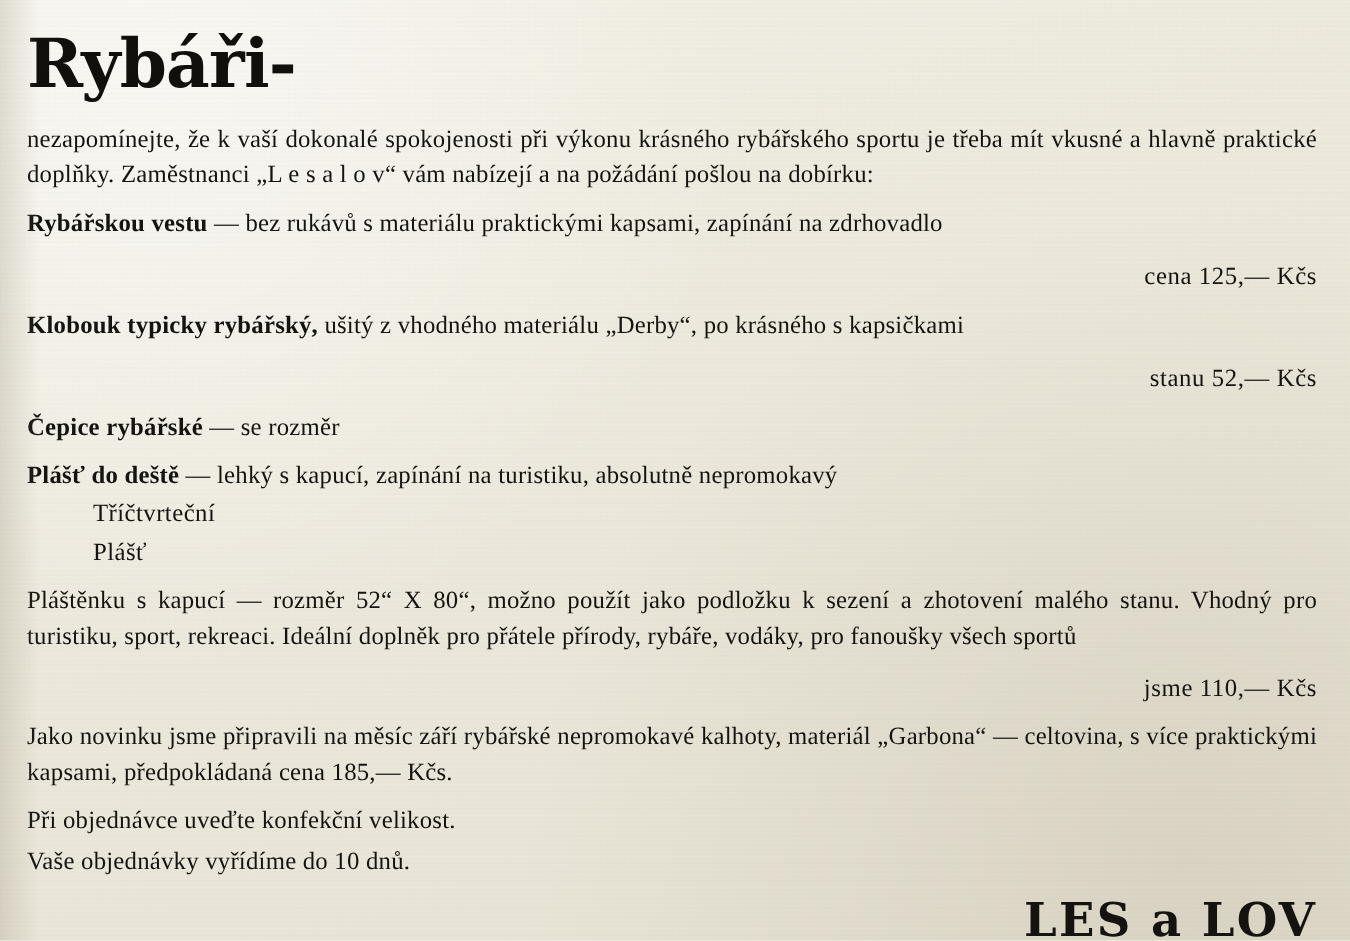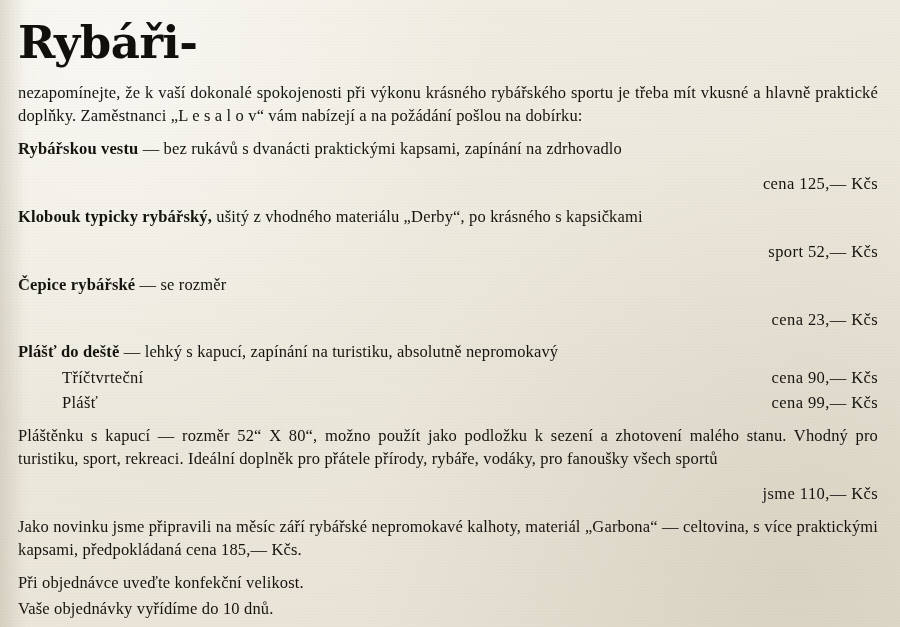--- a/index.html
+++ b/index.html
@@ -127,57 +127,54 @@
 
   <h1 class="headline">Rybáři-</h1>
 
   <div class="body-block">
 
     <p class="para">nezapomínejte, že k vaší dokonalé spokojenosti při výkonu krásného rybářského sportu je třeba mít vkusné a hlavně praktické doplňky. Zaměstnanci „L e s a l o v“ vám nabízejí a na požádání pošlou na dobírku:</p>
 
     <div>
       <div class="item-line">
         <div class="desc">
-          <span class="b">Rybářskou vestu</span><span> — bez rukávů s dvanácti praktickými kapsami, zapínání na zdrhovadlo</span>
+          <span class="b">Rybářskou vestu</span><span> — bez rukávů s materiálu praktickými kapsami, zapínání na zdrhovadlo</span>
         </div>
       </div>
       <div class="price-row">cena 125,— Kčs</div>
     </div>
 
     <div>
       <div class="item-line">
         <div class="desc">
           <span class="b">Klobouk typicky rybářský,</span><span> ušitý z vhodného materiálu „Derby“, po krásného s kapsičkami</span>
         </div>
       </div>
-      <div class="price-row">sport 52,— Kčs</div>
+      <div class="price-row">stanu 52,— Kčs</div>
     </div>
 
     <div>
       <div class="item-line">
         <div class="desc">
           <span class="b">Čepice rybářské</span><span> — se rozměr</span>
         </div>
       </div>
-      <div class="price-row">cena 23,— Kčs</div>
     </div>
 
     <div>
       <div class="item-line">
         <div class="desc">
           <span class="b">Plášť do deště</span><span> — lehký s kapucí, zapínání na turistiku, absolutně nepromokavý</span>
         </div>
       </div>
       <div class="sub-row">
         <span class="sub-label">Tříčtvrteční</span>
-        <span class="sub-price">cena 90,— Kčs</span>
       </div>
       <div class="sub-row">
         <span class="sub-label">Plášť</span>
-        <span class="sub-price">cena 99,— Kčs</span>
       </div>
     </div>
 
     <div class="flow">
       <p>Pláštěnku s kapucí — rozměr 52“ X 80“, možno použít jako podložku k sezení a zhotovení malého stanu. Vhodný pro turistiku, sport, rekreaci. Ideální doplněk pro přátele přírody, rybáře, vodáky, pro fanoušky všech sportů</p>
       <div class="price-row">jsme 110,— Kčs</div>
     </div>
 
     <div class="flow">
       <p>Jako novinku jsme připravili na měsíc září rybářské nepromokavé kalhoty, materiál „Garbona“ — celtovina, s více praktickými kapsami, předpokládaná cena 185,— Kčs.</p>

